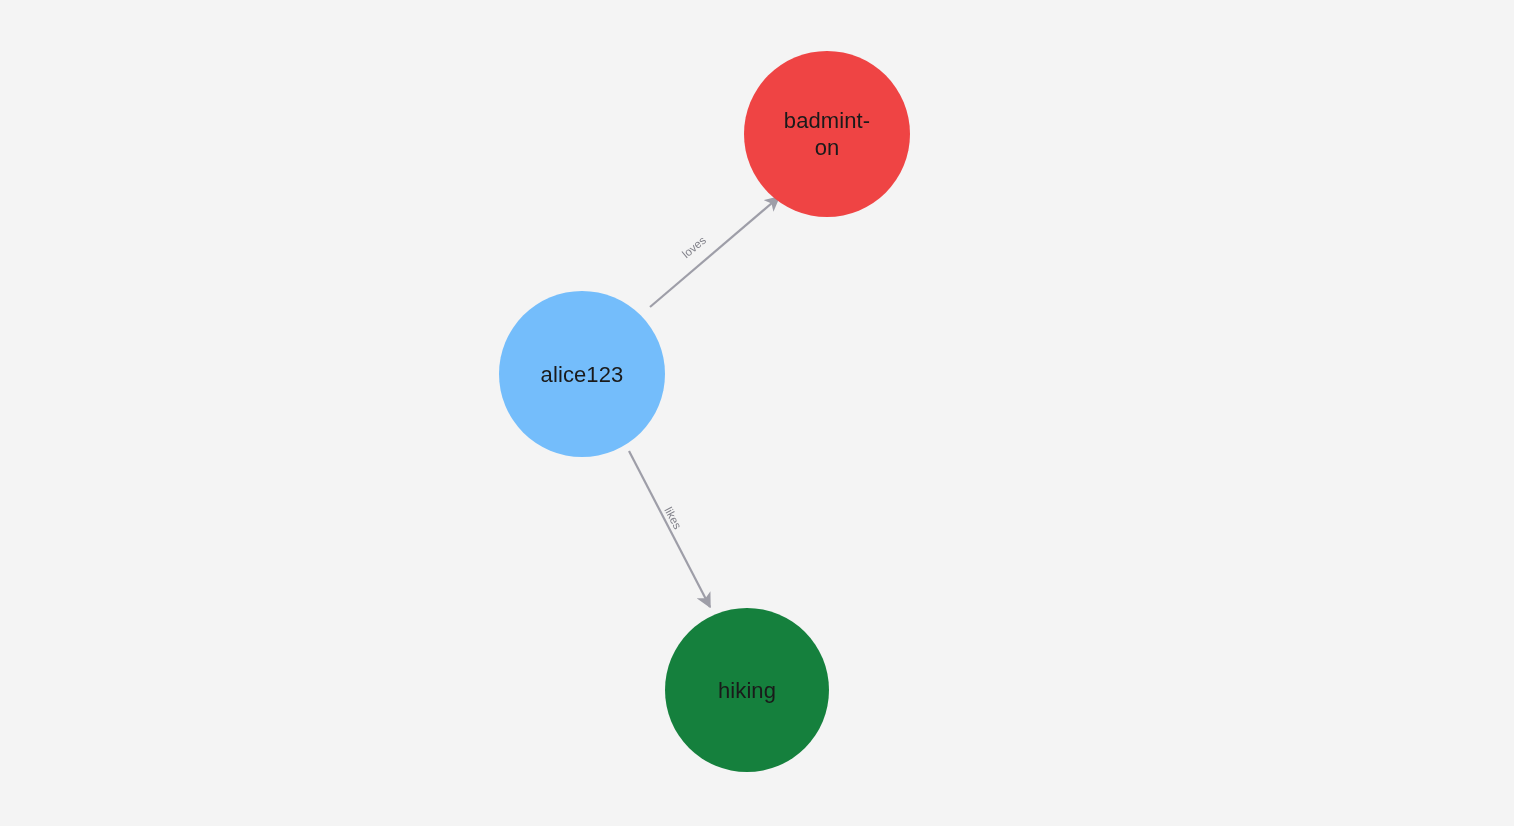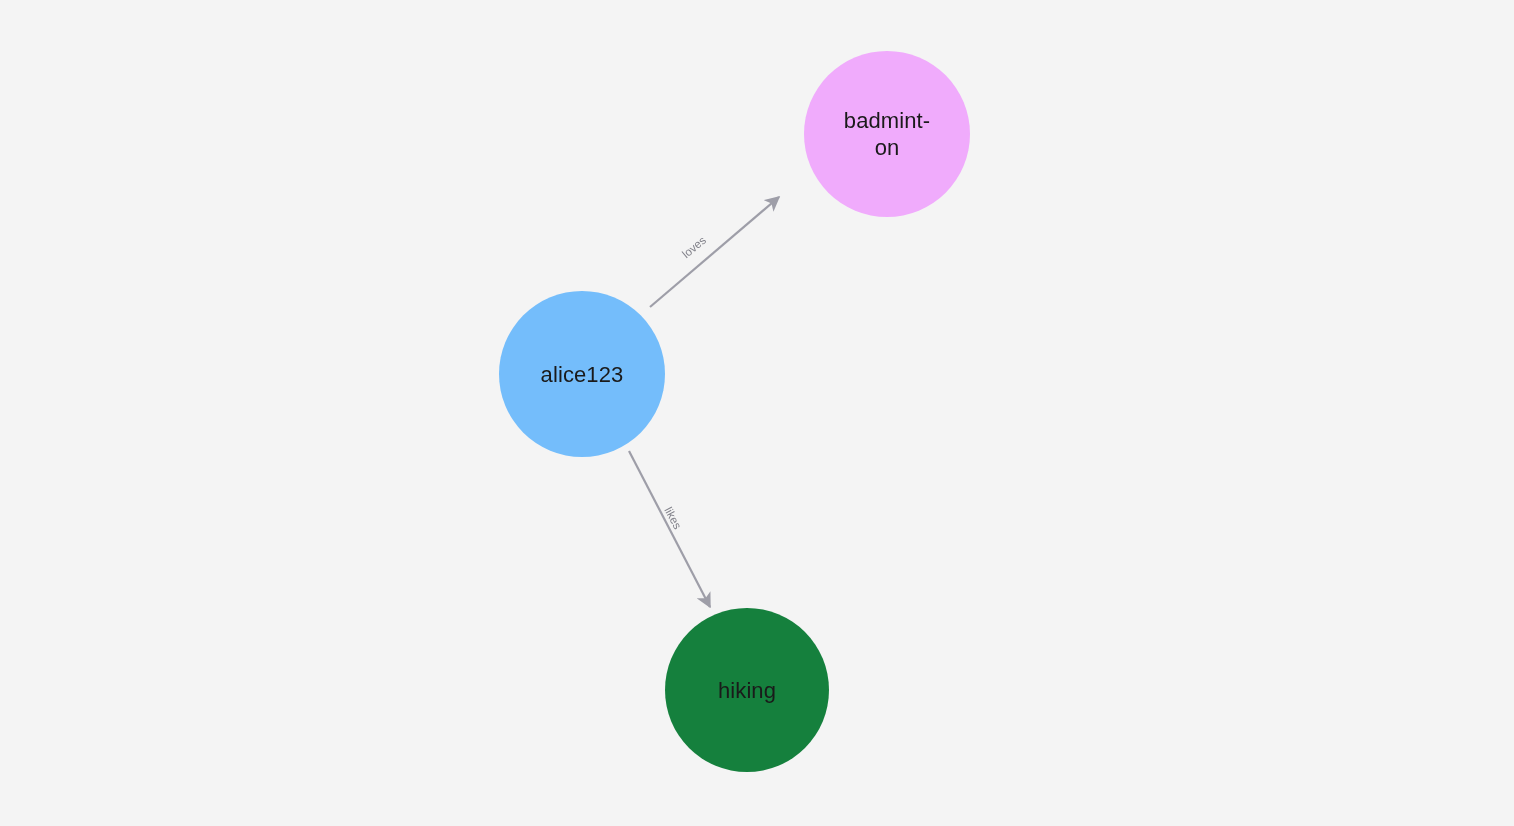--- a/index.html
+++ b/index.html
@@ -72,21 +72,21 @@
 
     <line class="edge-line" x1="650" y1="307" x2="779" y2="197" stroke="#9e9ea8" stroke-width="2.2" stroke-linecap="butt" marker-end="url(#arrow-loves)"></line>
 
     <line class="edge-line" x1="629" y1="451" x2="710" y2="607" stroke="#9e9ea8" stroke-width="2.2" stroke-linecap="butt" marker-end="url(#arrow-likes)"></line>
   </svg>
 
   <div class="node-circle" style="left: 499px; top: 291px; width: 166px; height: 166px; background: rgb(116, 189, 251);">
     <span class="node-label" style="color: rgb(26, 26, 26);">alice123</span>
   </div>
 
-  <div class="node-circle" style="left: 804px; top: 51px; width: 166px; height: 166px; background: #f0abfc;">
+  <div class="node-circle" style="left: 744px; top: 51px; width: 166px; height: 166px; background: #ef4444;">
     <span class="node-label" style="color: rgb(26, 26, 26);">badmint-
 on</span>
   </div>
 
   <div class="node-circle" style="left: 665px; top: 608px; width: 164px; height: 164px; background: #15803d;">
     <span class="node-label" style="color: rgb(26, 26, 26);">hiking</span>
   </div>
 
   <div class="edge-label" style="color: rgb(128, 128, 137); left: 694px; top: 247px; transform: translate(-50%, -50%) rotate(-40deg);">loves</div>
 

